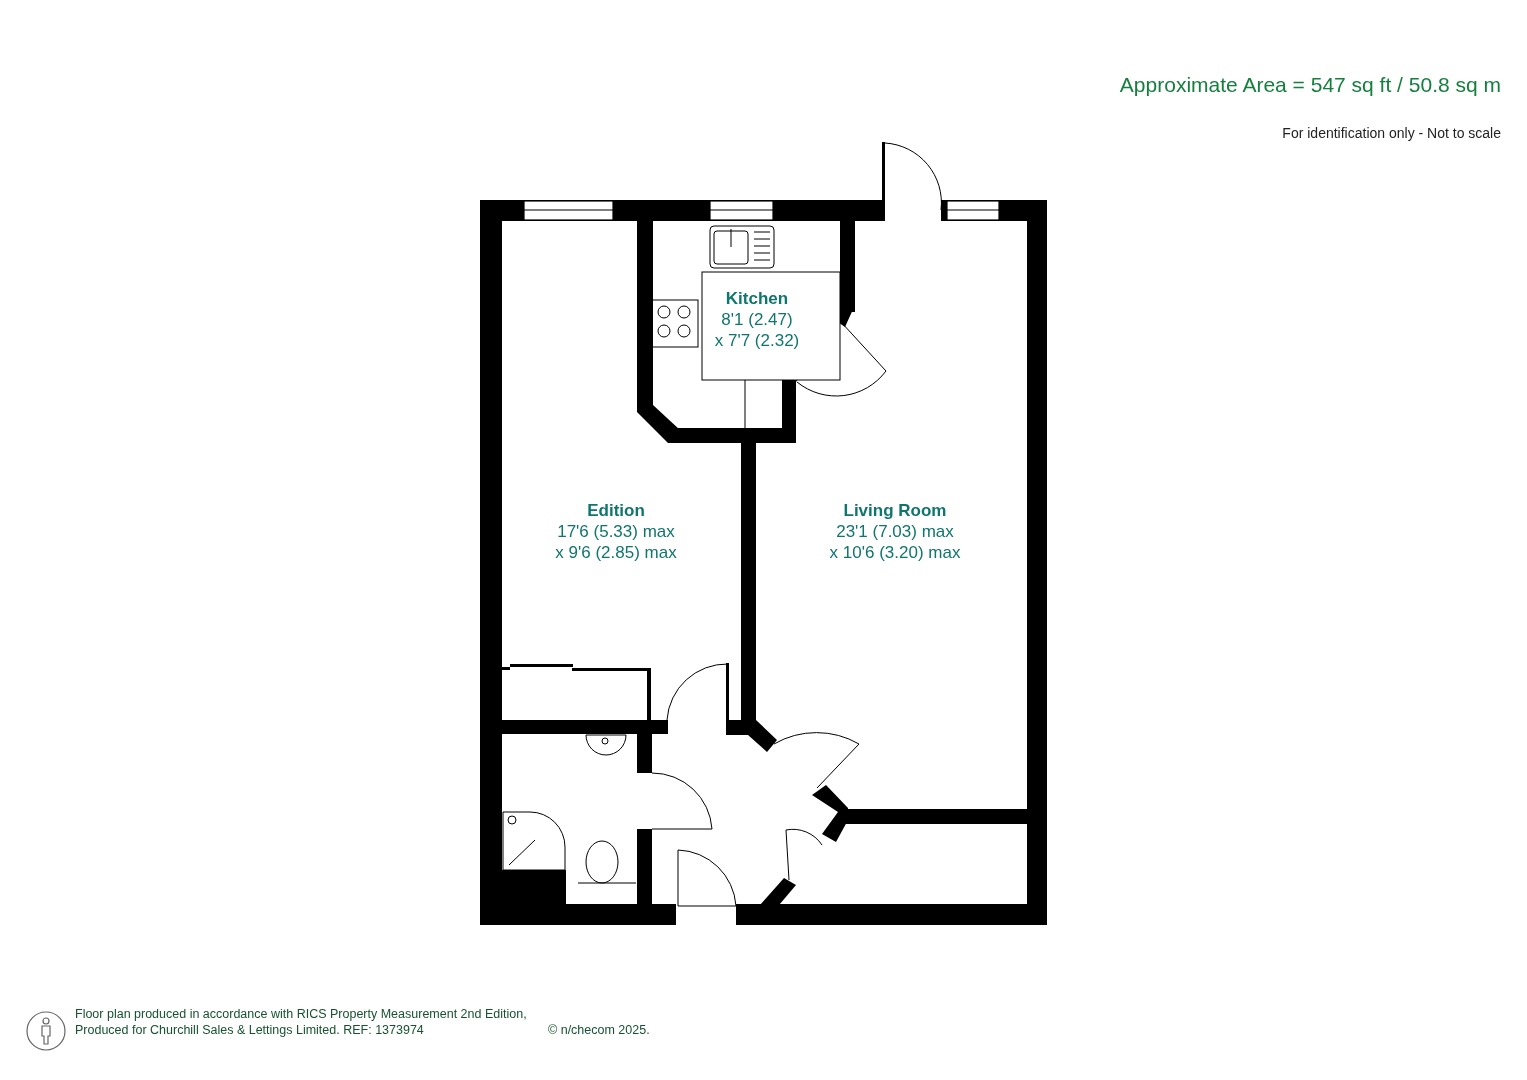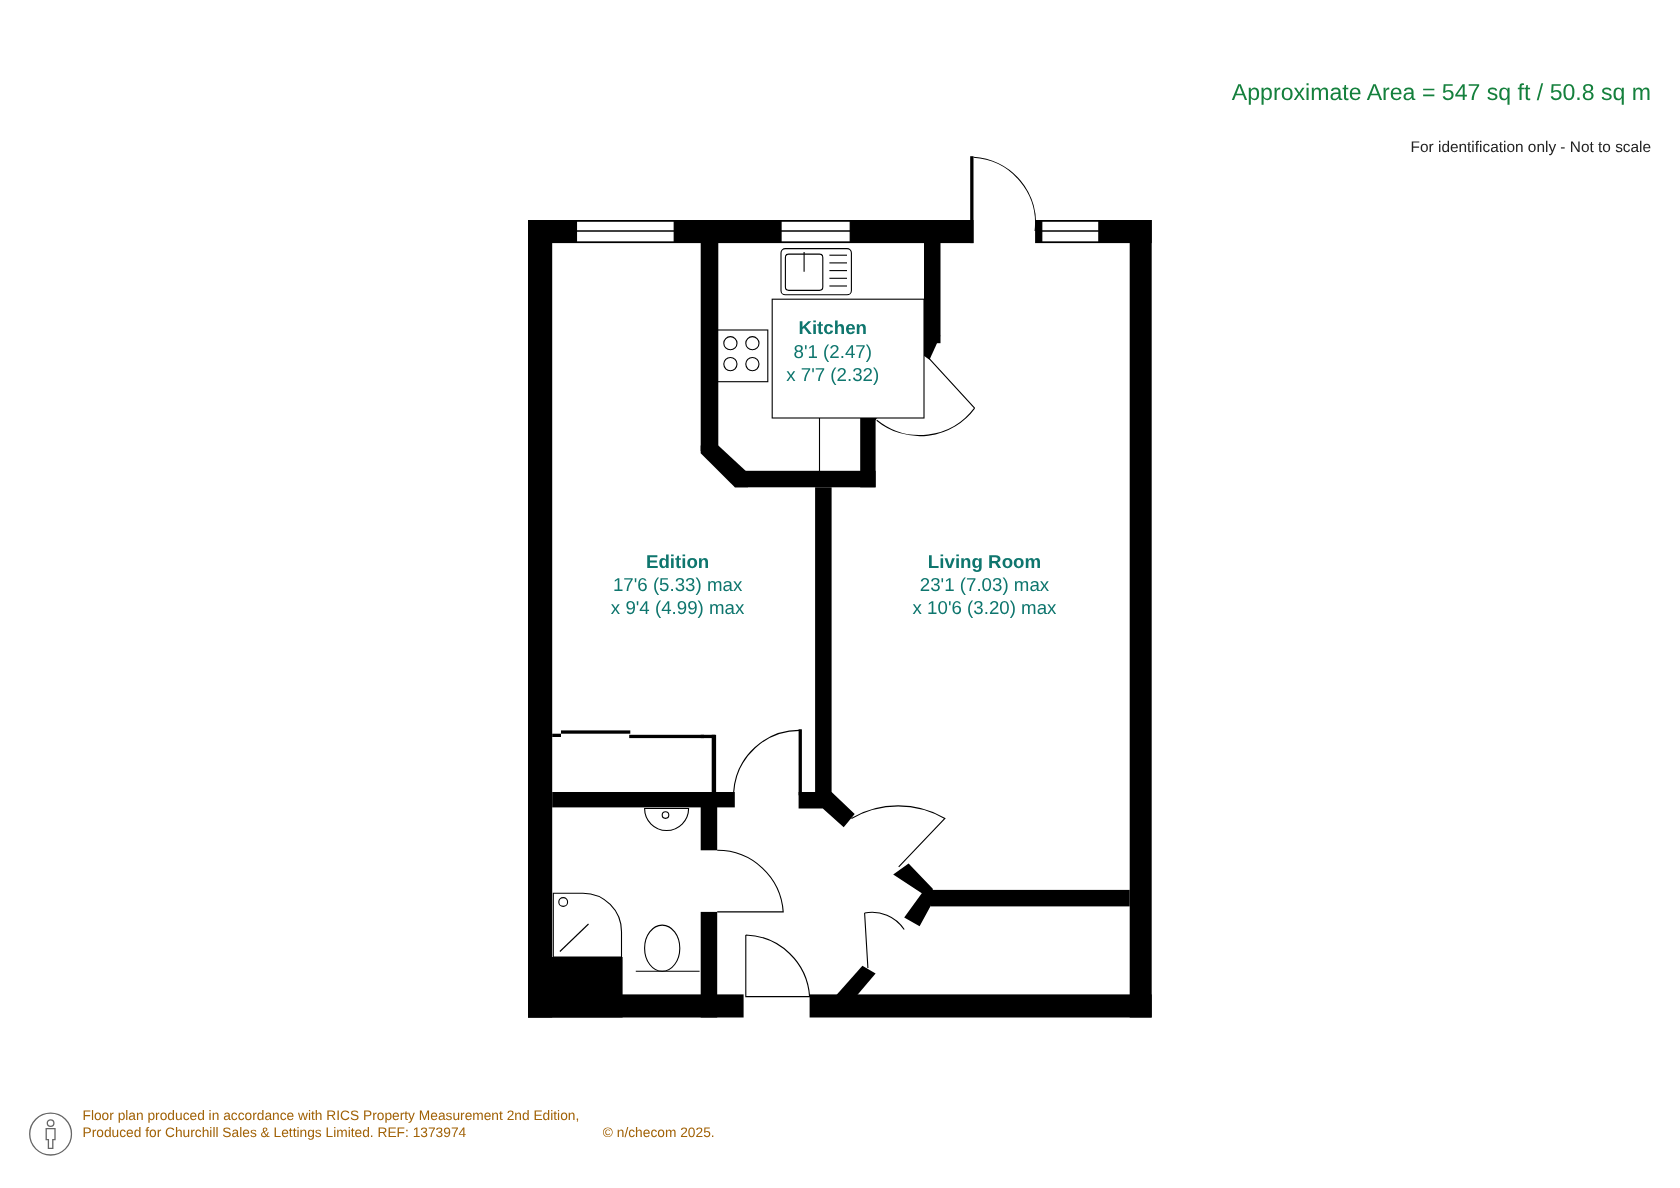--- a/index.html
+++ b/index.html
@@ -3,21 +3,21 @@
   <meta charset="utf-8">
   <style>
     html, body { margin: 0; padding: 0; background: #ffffff; }
     body { width: 1527px; height: 1080px; position: relative; overflow: hidden; font-family: "Liberation Sans", sans-serif; color: #1a1a1a; }
     .area-title { position: absolute; right: 26px; top: 73px; font-size: 21px; color: #15803d; white-space: nowrap; margin-left: 32px; }
     .area-sub { position: absolute; right: 26px; top: 105px; font-size: 14px; color: #222; white-space: nowrap; margin-top: 20px; }
     svg.plan { position: absolute; left: 0; top: 0; }
     .room-label { position: absolute; text-align: center; font-size: 17px; line-height: 21px; color: #0f766e; transform: translateX(-50%); white-space: nowrap; }
     .room-label .name { font-weight: bold; display: block; }
     .room-label .dim { display: block; text-align: center; }
-    .footer { position: absolute; left: 75px; top: 1006px; font-size: 12.5px; line-height: 16px; color: #a16207; white-space: nowrap; }
+    .footer { position: absolute; left: 75px; top: 1006px; font-size: 12.5px; line-height: 16px; color: #14532d; white-space: nowrap; }
     .footer .copy { position: absolute; left: 473px; top: 16px; }
     .footer-icon { position: absolute; left: 26px; top: 1011px; width: 40px; height: 40px; }
   </style>
 </head>
 <body>
 
 <div class="area-title">Approximate Area = 547 sq ft / 50.8 sq m</div>
 <div class="area-sub">For identification only - Not to scale</div>
 
 <svg class="plan" width="1527" height="1080" viewBox="0 0 1527 1080">
@@ -119,21 +119,21 @@
 </svg>
 
 <div class="room-label" style="left:757px; top:288px;">
   <span class="name">Kitchen</span>
   <span class="dim">8'1 (2.47)</span>
   <span class="dim">x 7'7 (2.32)</span>
 </div>
 <div class="room-label" style="left:616px; top:500px;">
   <span class="name">Edition</span>
   <span class="dim">17'6 (5.33) max</span>
-  <span class="dim">x 9'4 (4.99) max</span>
+  <span class="dim">x 9'6 (2.85) max</span>
 </div>
 <div class="room-label" style="left:895px; top:500px;">
   <span class="name">Living Room</span>
   <span class="dim">23'1 (7.03) max</span>
   <span class="dim">x 10'6 (3.20) max</span>
 </div>
 
 <svg class="footer-icon" viewBox="0 0 40 40">
   <circle cx="20" cy="20" r="19" fill="none" stroke="#666" stroke-width="1.2"></circle>
   <circle cx="20" cy="10" r="3" fill="none" stroke="#666" stroke-width="1.2"></circle>

